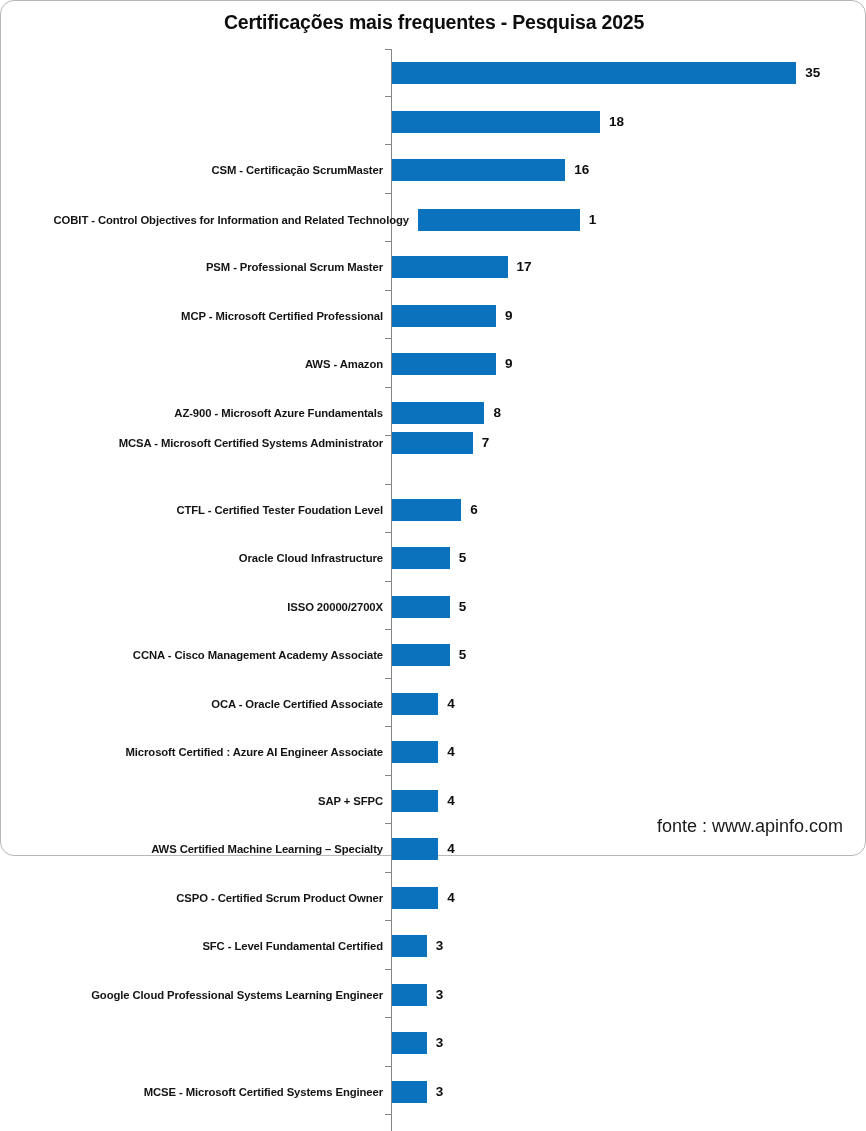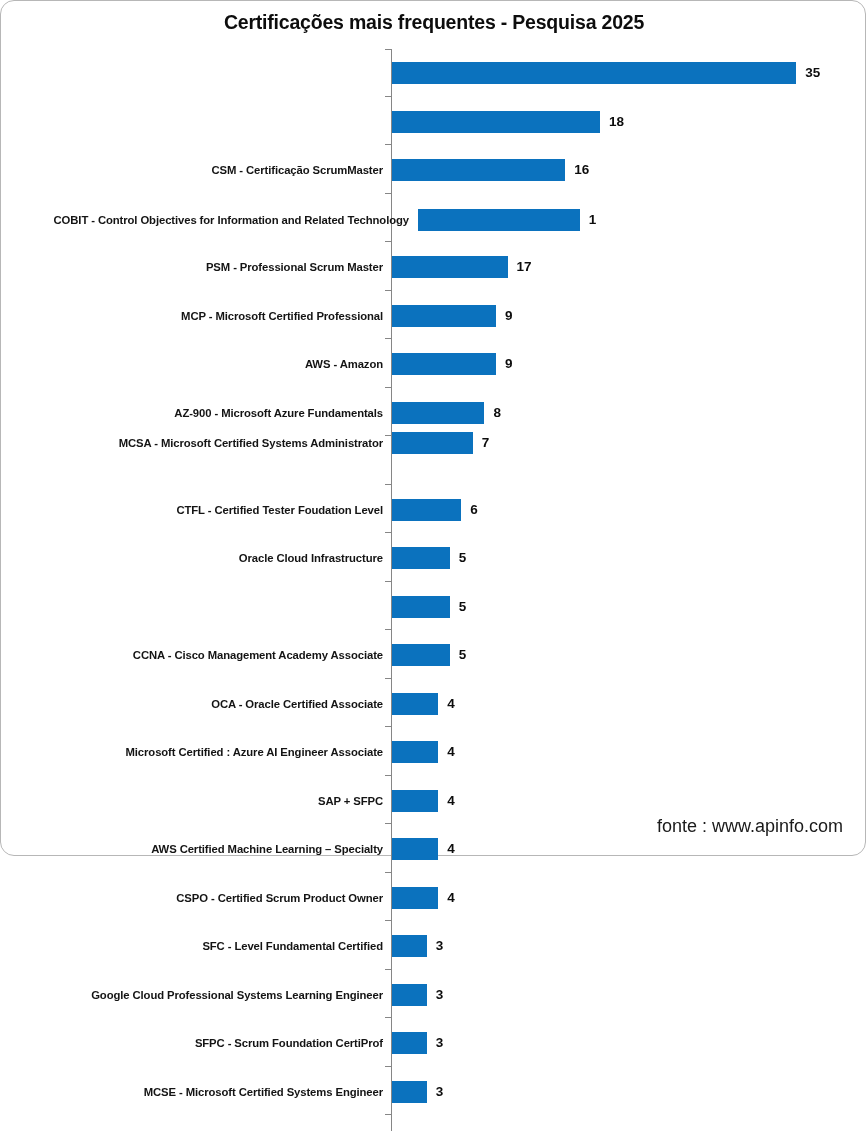--- a/index.html
+++ b/index.html
@@ -199,20 +199,21 @@
           <div class="bar-value" style="left: 469.3px;">6</div>
         </div>
         <div class="bar-row" style="top: 485px;">
           <div class="bar-label">Oracle Cloud Infrastructure</div>
           <div class="bar-track" style="width: 57.75px;">
             <div class="bar-rect" style="width: 57.75px; background: rgb(11, 114, 190);"></div>
           </div>
           <div class="bar-value" style="left: 457.75px;">5</div>
         </div>
         <div class="bar-row" style="top: 533.5px;">
+          <div class="bar-label">ISSO 20000/2700X</div>
           <div class="bar-track" style="width: 57.75px;">
             <div class="bar-rect" style="width: 57.75px; background: rgb(11, 114, 190);"></div>
           </div>
           <div class="bar-value" style="left: 457.75px;">5</div>
         </div>
         <div class="bar-row" style="top: 582px;">
           <div class="bar-label">CCNA - Cisco Management Academy Associate</div>
           <div class="bar-track" style="width: 57.75px;">
             <div class="bar-rect" style="width: 57.75px; background: rgb(11, 114, 190);"></div>
           </div>
@@ -261,21 +262,20 @@
           <div class="bar-value" style="left: 434.65px;">3</div>
         </div>
         <div class="bar-row" style="top: 921.5px;">
           <div class="bar-label">Google Cloud Professional Systems Learning Engineer</div>
           <div class="bar-track" style="width: 34.65px;">
             <div class="bar-rect" style="width: 34.65px; background: rgb(11, 114, 190);"></div>
           </div>
           <div class="bar-value" style="left: 434.65px;">3</div>
         </div>
         <div class="bar-row" style="top: 970px;">
-          <div class="bar-label">SFPC - Scrum Foundation CertiProf</div>
           <div class="bar-track" style="width: 34.65px;">
             <div class="bar-rect" style="width: 34.65px; background: rgb(11, 114, 190);"></div>
           </div>
           <div class="bar-value" style="left: 434.65px;">3</div>
         </div>
         <div class="bar-row" style="top: 1018.5px;">
           <div class="bar-label">MCSE - Microsoft Certified Systems Engineer</div>
           <div class="bar-track" style="width: 34.65px;">
             <div class="bar-rect" style="width: 34.65px; background: rgb(11, 114, 190);"></div>
           </div>

